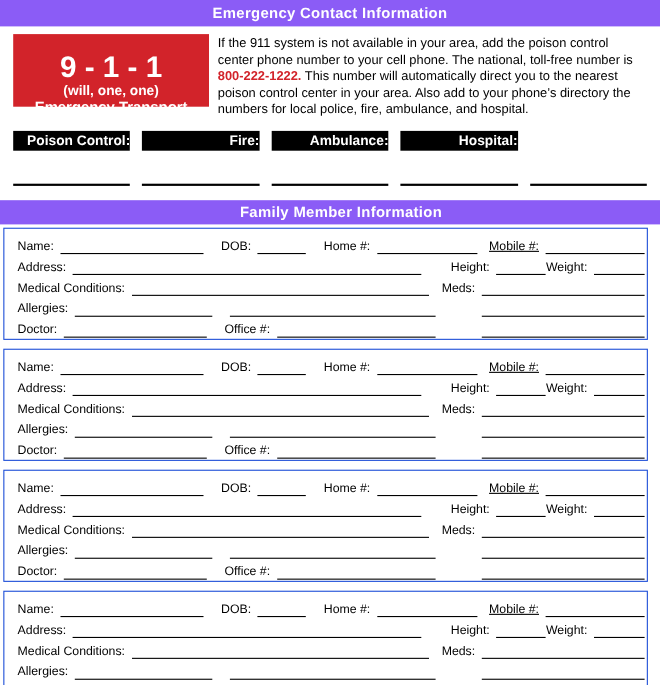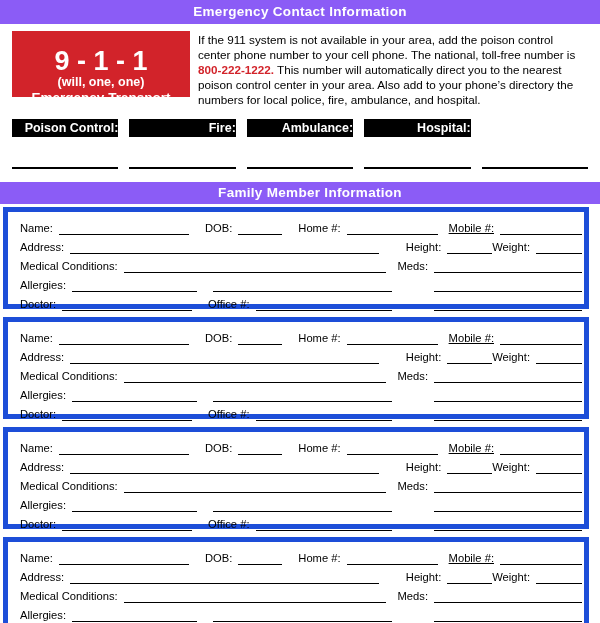--- a/index.html
+++ b/index.html
@@ -41,21 +41,21 @@
   .contact-box {
     background:#000; color:#fff; height:18px; line-height:18px;
     text-align:right; font-weight:bold; font-size:12.5px;
   }
   .contact-grid.blanks { margin-top:30px; }
   .contact-blank { height:0; border-top:2px solid #000; }
 
   
   #members { margin:3px 11px 0 3px; }
   .member {
-    height:102px; border:5px solid #1d4ed8; background:#fff;
+    height:102px; border:1px solid #1d4ed8; background:#fff;
     padding:4px 2px 0 12px; margin-bottom:8px;
   }
   .m-row { display:flex; align-items:flex-end; height:19px; }
   .lbl { font-size:11.2px; line-height:14px; white-space:nowrap; }
   .bl { 
     display:inline-block; height:13px; border-bottom:1.5px solid #000;
     margin-left:6px;
   }
   .grow { flex:1 1 auto; }
   .w44 { width:44px; } .w45 { width:45px; } .w46 { width:46px; }

